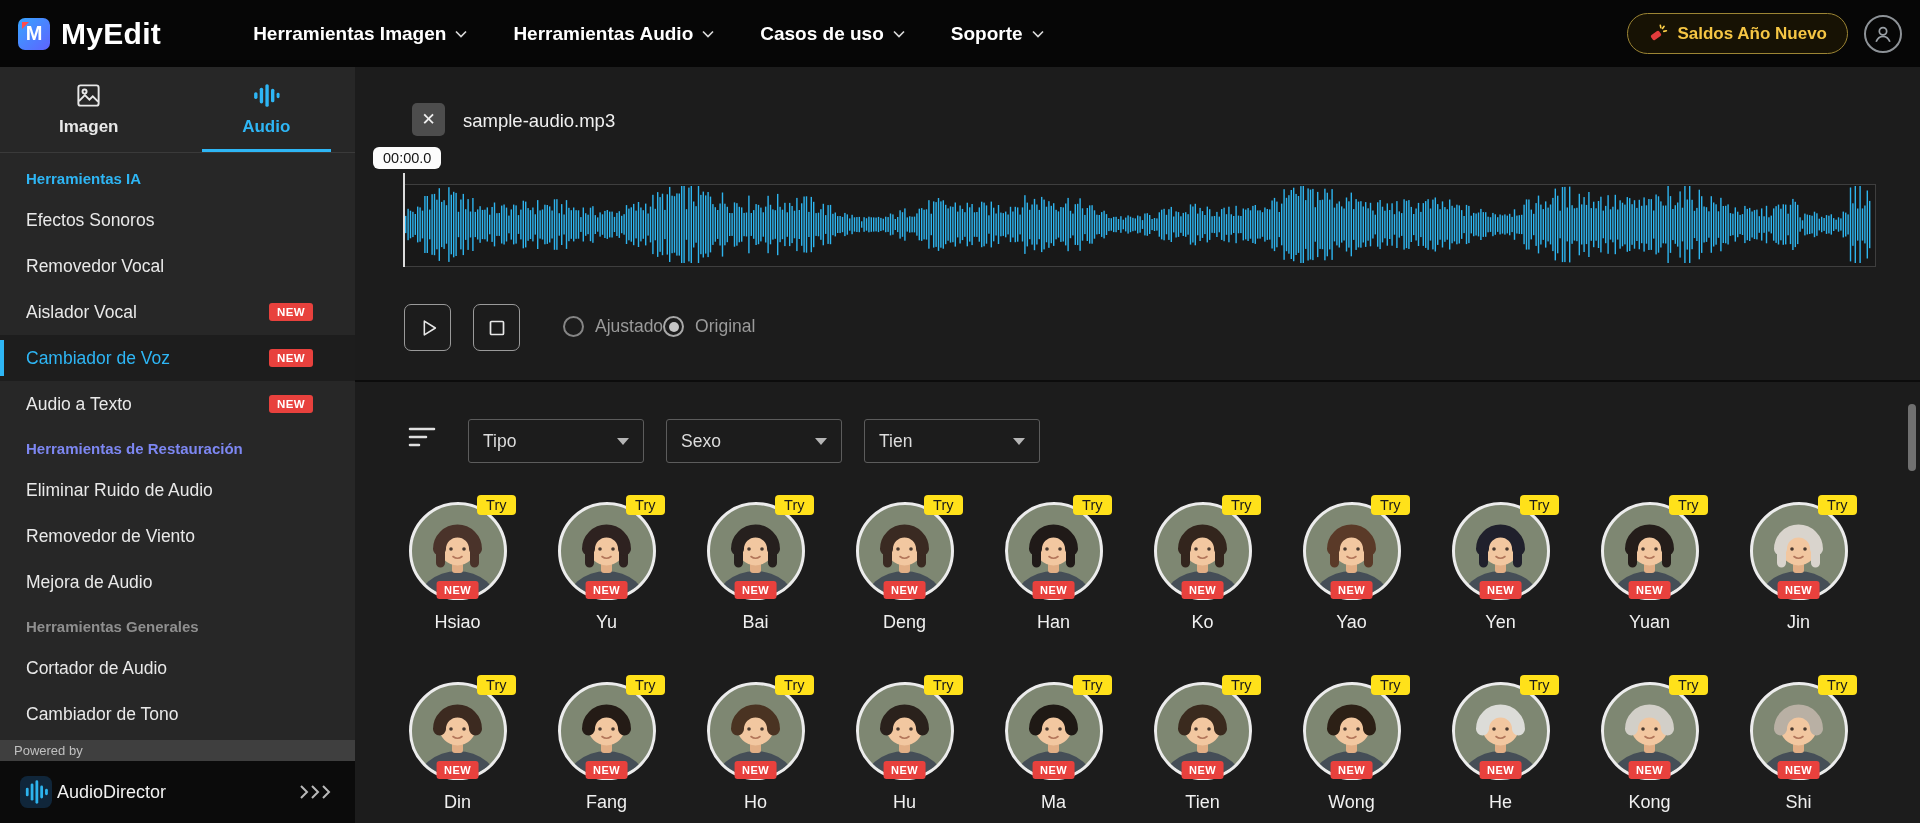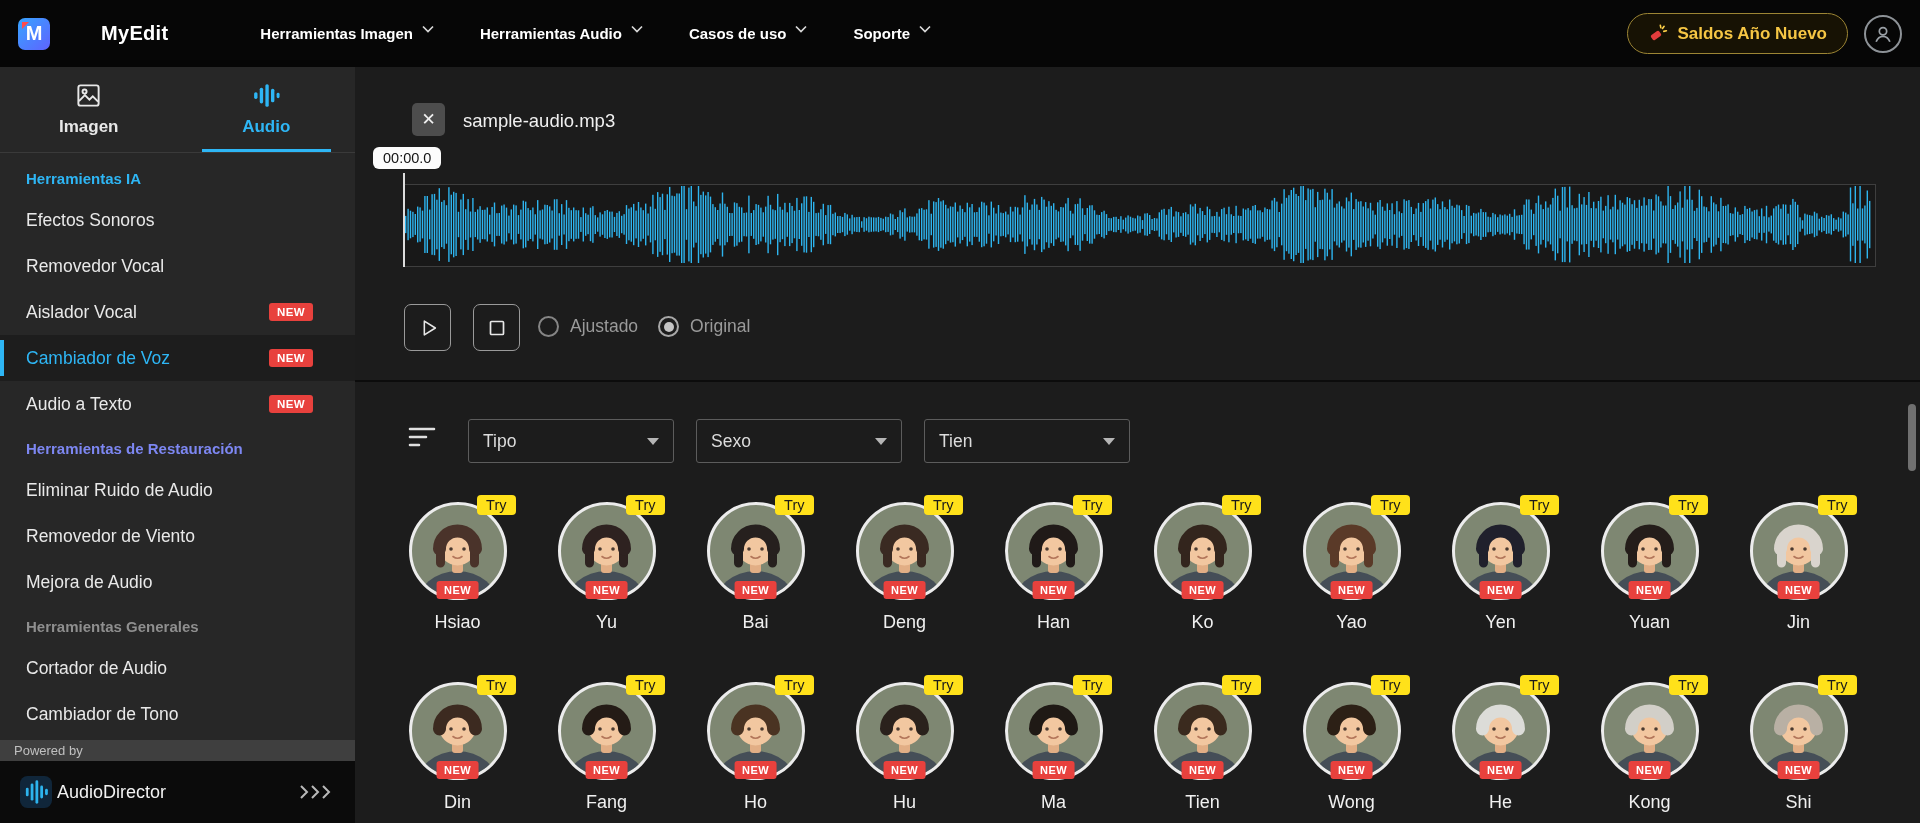--- a/index.html
+++ b/index.html
@@ -8,23 +8,23 @@
 
   
   .topbar { height:67px; background:#060606; display:flex; align-items:center; padding:0 18px; }
   .logo { display:flex; align-items:center; gap:11px; cursor:pointer; }
   .logo-icon { width:32px; height:32px; border-radius:7px;
     background:linear-gradient(135deg,#36a4ff,#5f63ff); position:relative;
     display:flex; align-items:center; justify-content:center;
     color:#fff; font-weight:bold; font-size:20px; }
   .logo-icon::after { content:""; position:absolute; left:4px; top:4px;
     border-left:7px solid #ff4b4b; border-bottom:7px solid transparent; }
-  .logo-text { color:#fff; font-size:20px; font-weight:bold; letter-spacing:.3px;margin-left:40px; }
+  .logo-text { color:#fff; font-size:30px; font-weight:bold; letter-spacing:.3px; }
   .nav { display:flex; gap:46px; margin-left:92px; }
-  .nav-item { display:flex; gap:9px; color:#fff; font-size:15px;
+  .nav-item { display:flex; align-items:center; gap:9px; color:#fff; font-size:19px;
     font-weight:bold; cursor:pointer; }
   .chev { display:block; }
   .topbar-right { margin-left:auto; display:flex; align-items:center; gap:16px; }
   .promo-btn { height:41px; border:1.5px solid #9c8534; border-radius:22px; background:#171204;
     display:flex; align-items:center; gap:9px; padding:0 20px; cursor:pointer; }
   .promo-label { color:#f6c644; font-size:17px; font-weight:bold; }
   .download-btn { height:41px; background:#0fa7ec; border-radius:5px; display:flex;
     overflow:hidden; cursor:pointer; }
   .dl-main { display:flex; align-items:center; gap:9px; padding:0 16px; color:#fff;
     font-size:17.5px; font-weight:bold; }
@@ -70,32 +70,32 @@
   .time-tip { position:absolute; left:18px; top:80px; background:#fcfcfc; color:#141414;
     font-size:14.5px; padding:3px 10px; border-radius:6px; z-index:3; }
   .playhead { position:absolute; left:48px; top:106px; width:2px; height:94px;
     background:#dcdcdc; z-index:2; }
   .waveform-box { position:absolute; left:49px; top:117px; width:1472px; height:83px;
     background:#181818; border:1px solid #3e3e3e; cursor:pointer; }
   .ctrl-btn { position:absolute; top:237px; width:47px; height:47px; background:transparent;
     border:1.6px solid #9a9a9a; border-radius:7px; display:flex; align-items:center;
     justify-content:center; cursor:pointer; }
   .play-btn { left:49px; } .stop-btn { left:118px; }
-  .radio-group { position:absolute; left:183px; top:249px; display:flex; gap:20px; }
+  .radio-group { position:absolute; left:208px; top:249px; display:flex; }
   .radio { display:flex; align-items:center; gap:11px; font-size:17.5px; color:#9a9a9a;
     cursor:pointer; }
   .radio-circle { width:21px; height:21px; border-radius:50%; border:2px solid #858585;
     position:relative; flex-shrink:0; }
   .radio.selected .radio-circle { border-color:#a8a8a8; }
   .radio.selected .radio-circle::after { content:""; position:absolute; inset:3.5px;
     border-radius:50%; background:#c4c4c4; }
   .section-divider { position:absolute; left:0; right:0; top:313px; height:2px; background:#0c0c0c; }
   .filter-icon-btn { position:absolute; left:52px; top:357px; cursor:pointer; }
   .filter-row { position:absolute; left:113px; top:352px; display:flex; gap:22px; }
-  .dropdown { width:206px; height:44px; border:1px solid #5c5c5c; border-radius:3px;
+  .dropdown { width:176px; height:44px; border:1px solid #5c5c5c; border-radius:3px;
     display:flex; align-items:center; padding:0 14px; color:#dcdcdc; font-size:17.5px;
     cursor:pointer; background:transparent; }
   .dd-caret { margin-left:auto; }
   .voice-grid { position:absolute; left:28px; top:435px; display:grid;
     grid-template-columns:repeat(10,149px); row-gap:49px; justify-items:center; }
   .voice-card { display:flex; flex-direction:column; align-items:center; cursor:pointer; }
   .avatar-wrap { position:relative; width:98px; height:98px; }
   .avatar { width:98px; height:98px; border-radius:50%; background:#7e8772;
     border:3.5px solid #ececec; overflow:hidden; }
   .male .hair-side { display:none; }

